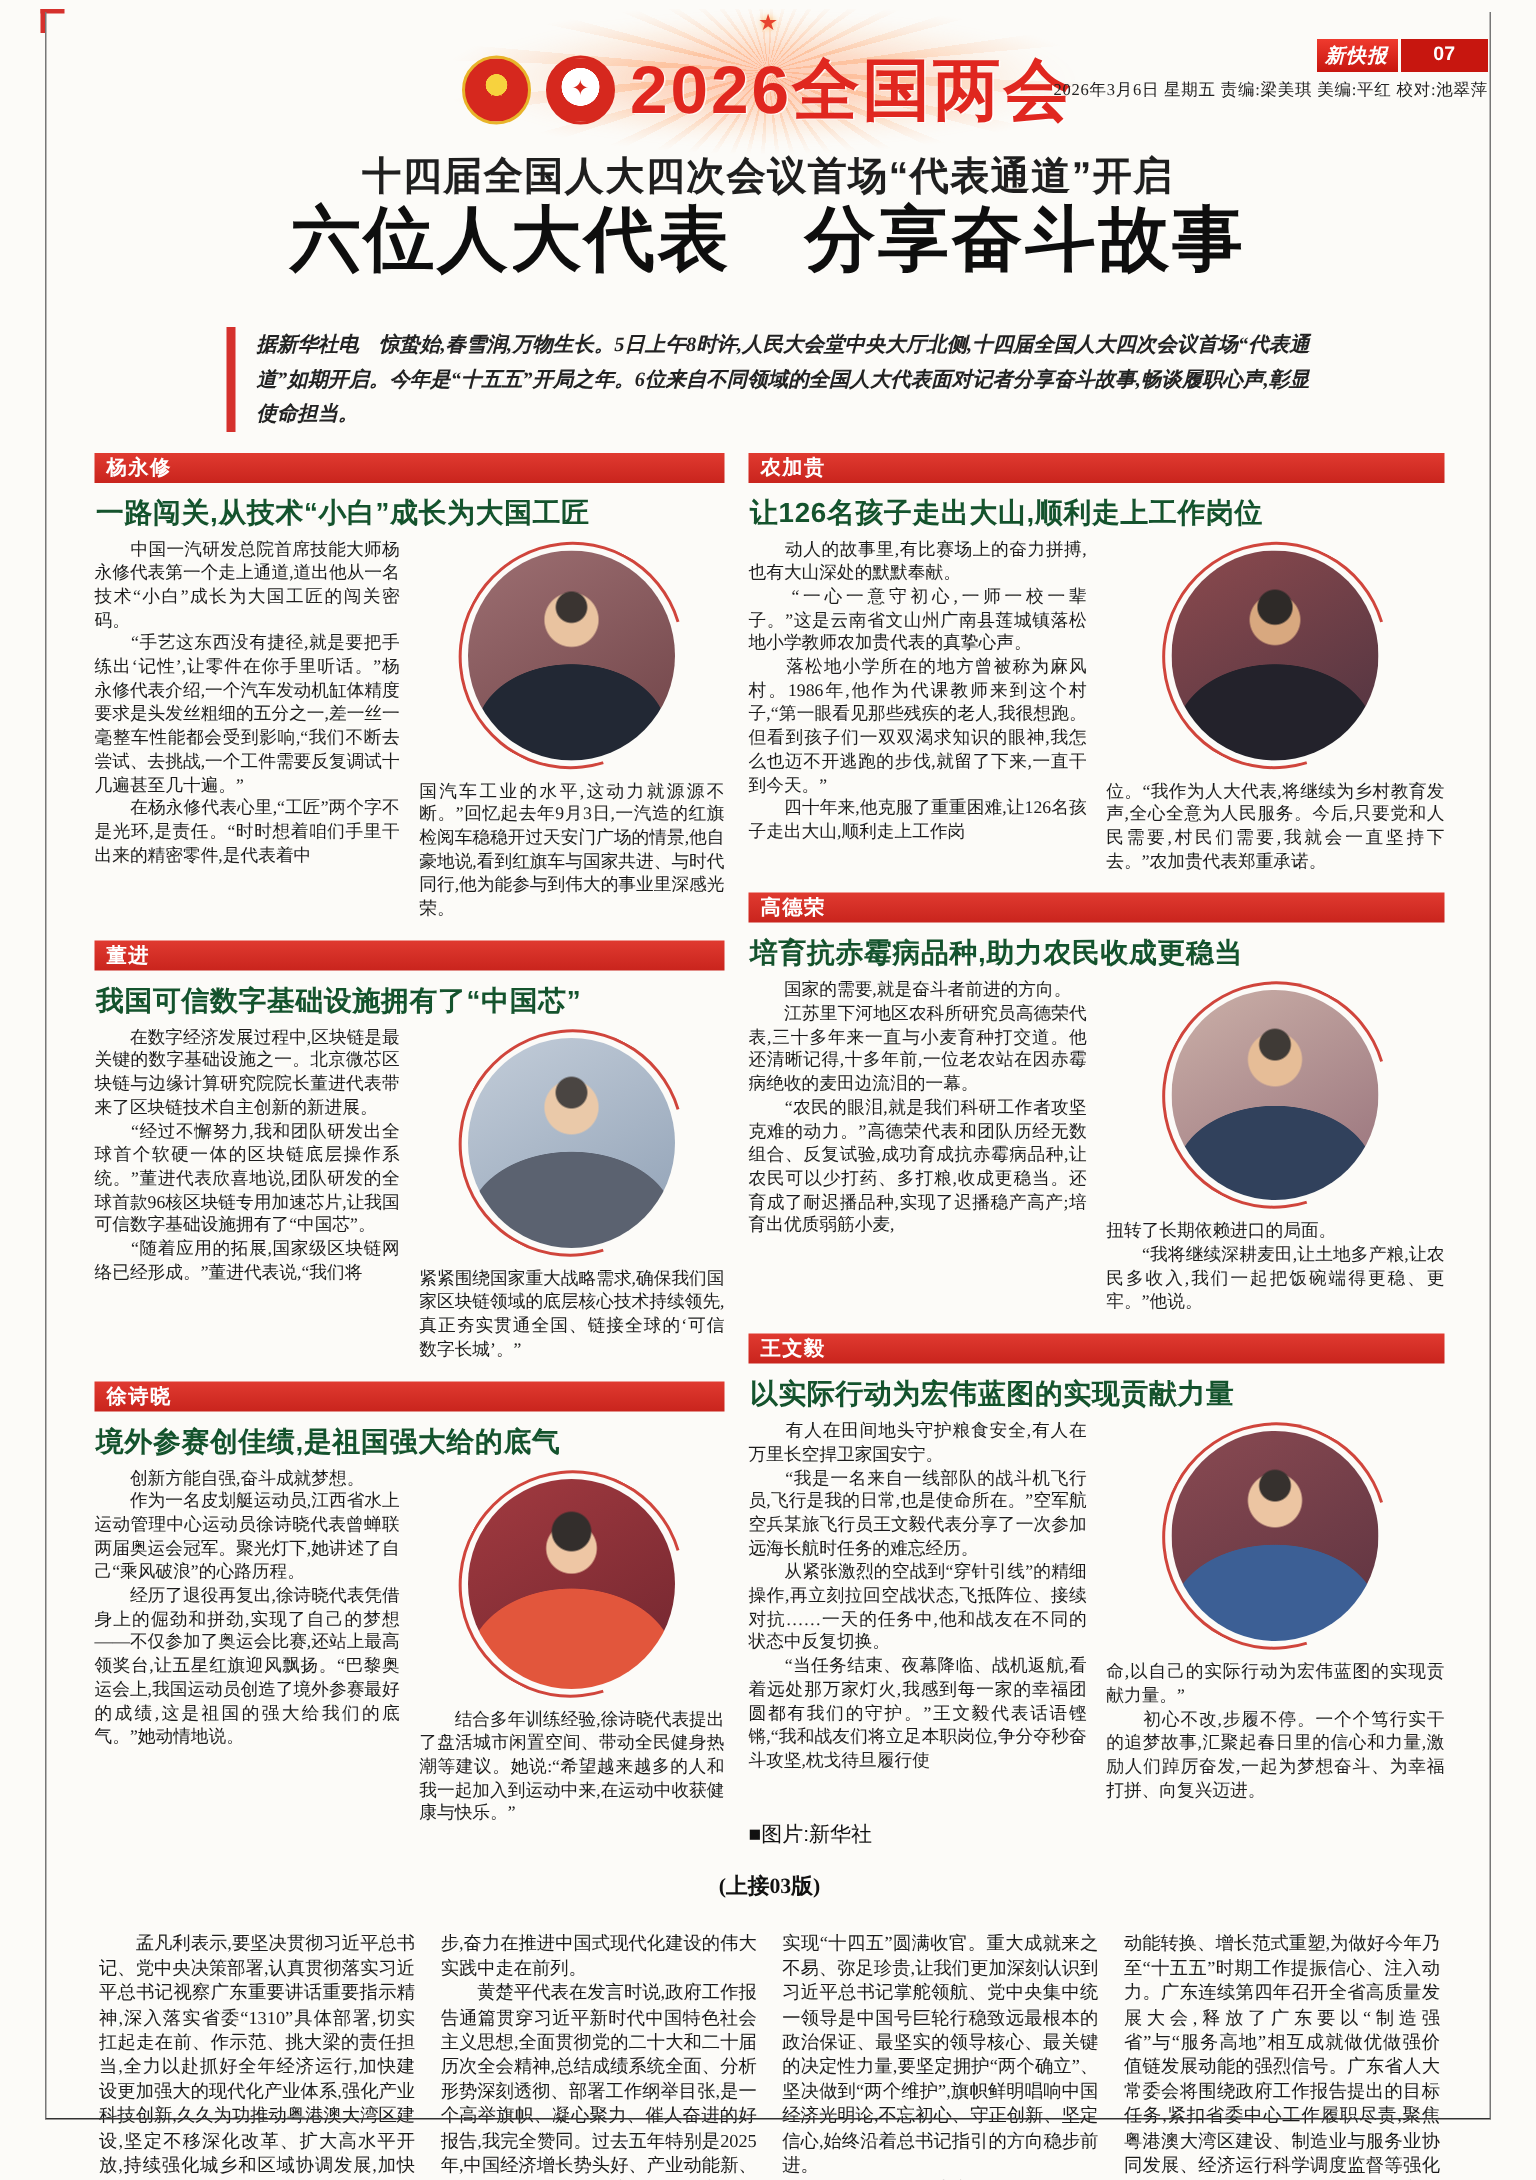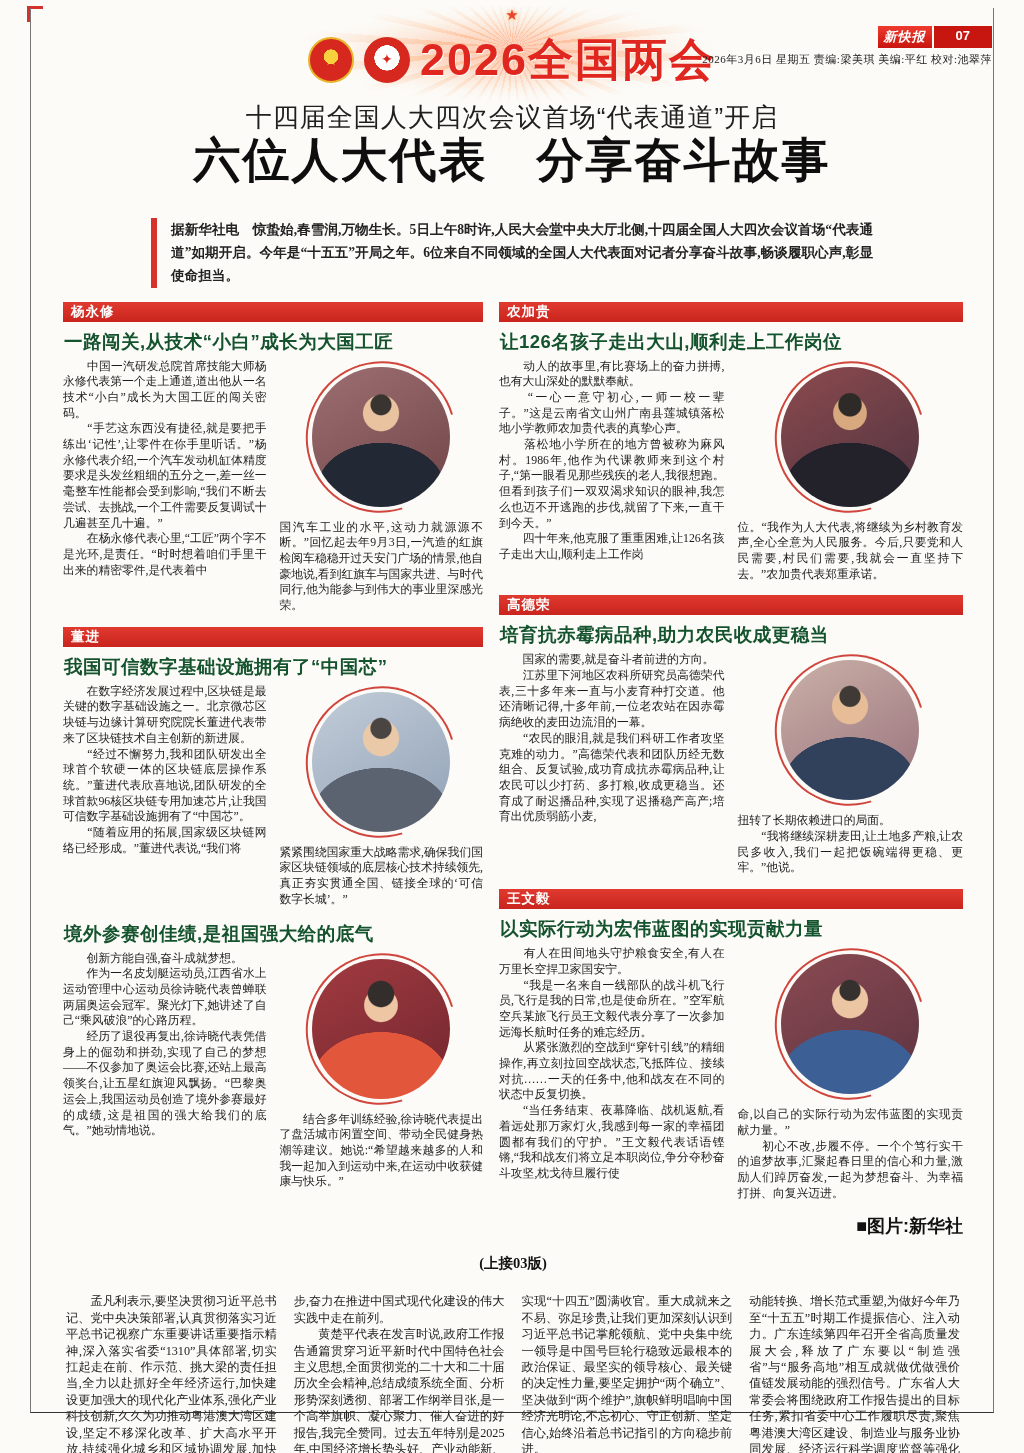--- a/index.html
+++ b/index.html
@@ -42,46 +42,46 @@
   .brand-row{display:flex;justify-content:flex-end;gap:2px;}
   .brand-badge{background:linear-gradient(#ef3a2e,#c7160f);color:#fff;
     font-family:"Liberation Sans",sans-serif;font-weight:900;font-size:13px;
     padding:2px 6px;font-style:italic;letter-spacing:1px;}
   .page-badge{background:#c7160f;color:#fff;font-family:"Liberation Sans",sans-serif;
     font-weight:900;font-size:13px;padding:2px 22px;}
   .dateline{margin-top:4px;font-size:11px;color:#222;letter-spacing:.5px;}
 
   
   .kicker{margin-top:8px;text-align:center;font-family:"Liberation Sans","DejaVu Sans",sans-serif;
-    font-weight:400;font-size:26px;color:#1f1f1f;letter-spacing:1px;}
+    font-weight:700;font-size:26px;color:#1f1f1f;letter-spacing:1px;}
   .main-title{text-align:center;font-size:47px;font-weight:900;color:#0e0e0e;
     letter-spacing:2px;margin-top:0;line-height:1.1;}
   .lead{width:702px;margin:14px auto 0;border-left:6px solid #d5312d;padding-left:14px;
-    font-size:13.6px;line-height:1.7;font-weight:600;text-align:justify;color:#222;}
+    font-size:13.6px;line-height:1.7;font-weight:600;text-align:justify;color:#222;font-style:italic;}
   .lead b{font-weight:900;}
 
   
   .grid{display:flex;gap:16px;margin:14px 61px 12px 63px;}
   .colL{width:420px;flex:0 0 auto;}
   .colR{flex:1;min-width:0;}
   .article{margin-bottom:13px;}
   .tagbar{height:20px;line-height:20px;background:linear-gradient(#e03a30,#c9241d);
     color:#fff;font-family:"Liberation Sans",sans-serif;font-weight:700;font-size:13.5px;
     padding:0 8px;letter-spacing:1px;}
   .art-title{margin:7px 0 5px 1px;font-family:"Liberation Sans","DejaVu Sans",sans-serif;
     font-size:18.5px;font-weight:800;color:#14532d;letter-spacing:.5px;}
   .article-body{display:flex;gap:13px;}
   .sub{flex:1;min-width:0;font-size:11.8px;line-height:15.7px;text-align:justify;}
   .sub p{margin:0;}
   .photo-wrap{width:150px;height:152px;margin:2px auto 7px;position:relative;}
   .photo-wrap::before{content:"";position:absolute;inset:0;border-radius:50%;
     border:2px solid #d0453c;border-right-color:transparent;transform:rotate(28deg);}
   .photo{position:absolute;inset:6px;border-radius:50%;overflow:hidden;}
-  .credit{text-align:right;font-family:"Liberation Sans",sans-serif;
-    font-weight:700;font-size:18px;margin-top:4px;color:#111;}
+  .credit{text-align:left;font-family:"Liberation Sans",sans-serif;
+    font-weight:400;font-size:14px;margin-top:4px;color:#111;}
 
   
   .continuation{margin:16px 64px 0 66px;}
   .cont-head{display:flex;align-items:center;gap:10px;flex-direction:column;}
   .cont-label{font-weight:700;font-size:14.5px;color:#111;flex:0 0 auto;}
   .cont-rule{flex:1;border-top:1.5px solid #2b2b2b;}
   .cont-cols{display:flex;gap:17px;margin-top:9px;}
   .ncol{flex:1;min-width:0;font-size:12.2px;line-height:16.4px;text-align:justify;color:#1b1b1b;}
   .ncol p{margin:0;}
 </style>
@@ -149,20 +149,21 @@
               <div class="photo" style="background:radial-gradient(circle at 50% 26%,#4a4542 0 8%,rgba(74,69,66,0) 9%),radial-gradient(circle at 50% 33%,#eac9a9 0 15%,rgba(234,201,169,0) 16%),radial-gradient(ellipse 50% 34% at 50% 88%,#5b6270 0 99%,rgba(91,98,112,0) 100%),linear-gradient(150deg,#c3cdd9,#8fa0b5)"></div>
             </div>
           <div>
               <p>紧紧围绕国家重大战略需求,确保我们国家区块链领域的底层核心技术持续领先,真正夯实贯通全国、链接全球的‘可信数字长城’。”</p>
             </div>
         </div>
       </div>
     </section>
 
     <section class="article">
+      <div class="tagbar">徐诗晓</div>
       <h2 class="art-title">境外参赛创佳绩,是祖国强大给的底气</h2>
       <div class="article-body">
         <div class="sub">
             <p>　　创新方能自强,奋斗成就梦想。</p>
             <p>　　作为一名皮划艇运动员,江西省水上运动管理中心运动员徐诗晓代表曾蝉联两届奥运会冠军。聚光灯下,她讲述了自己“乘风破浪”的心路历程。</p>
             <p>　　经历了退役再复出,徐诗晓代表凭借身上的倔劲和拼劲,实现了自己的梦想——不仅参加了奥运会比赛,还站上最高领奖台,让五星红旗迎风飘扬。“巴黎奥运会上,我国运动员创造了境外参赛最好的成绩,这是祖国的强大给我们的底气。”她动情地说。</p>
           </div>
         <div class="sub">
           <div class="photo-wrap">
               <div class="photo" style="background:radial-gradient(circle at 50% 25%,#332e2c 0 10%,rgba(51,46,44,0) 11%),radial-gradient(circle at 50% 33%,#eec6a4 0 14%,rgba(238,198,164,0) 15%),radial-gradient(ellipse 50% 36% at 50% 88%,#e2563c 0 99%,rgba(226,86,60,0) 100%),linear-gradient(150deg,#a23a40,#70262f)"></div>

